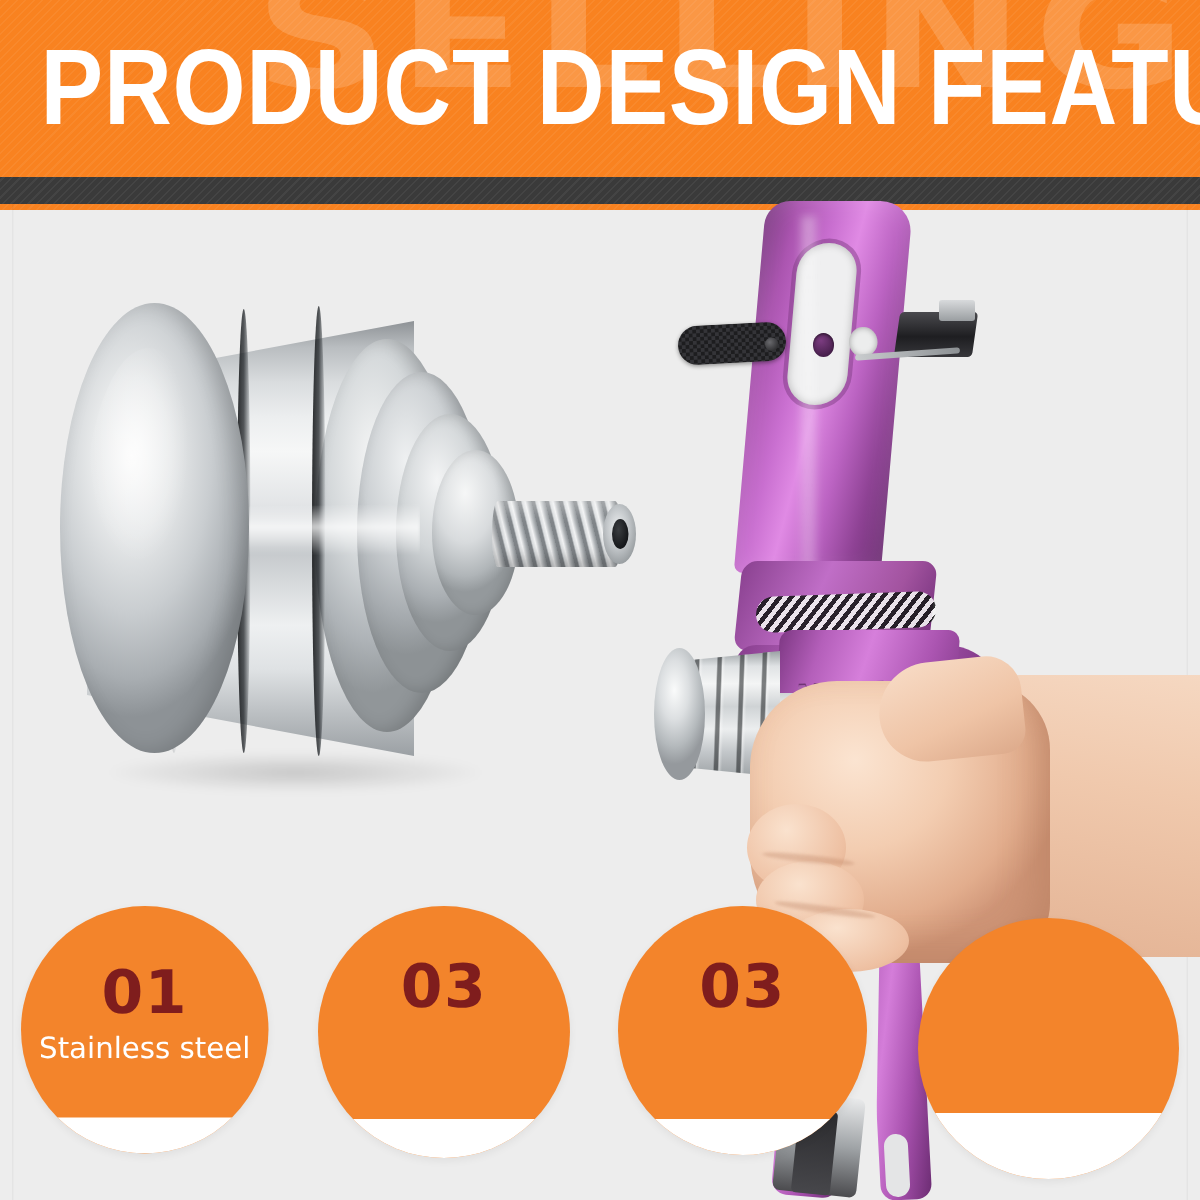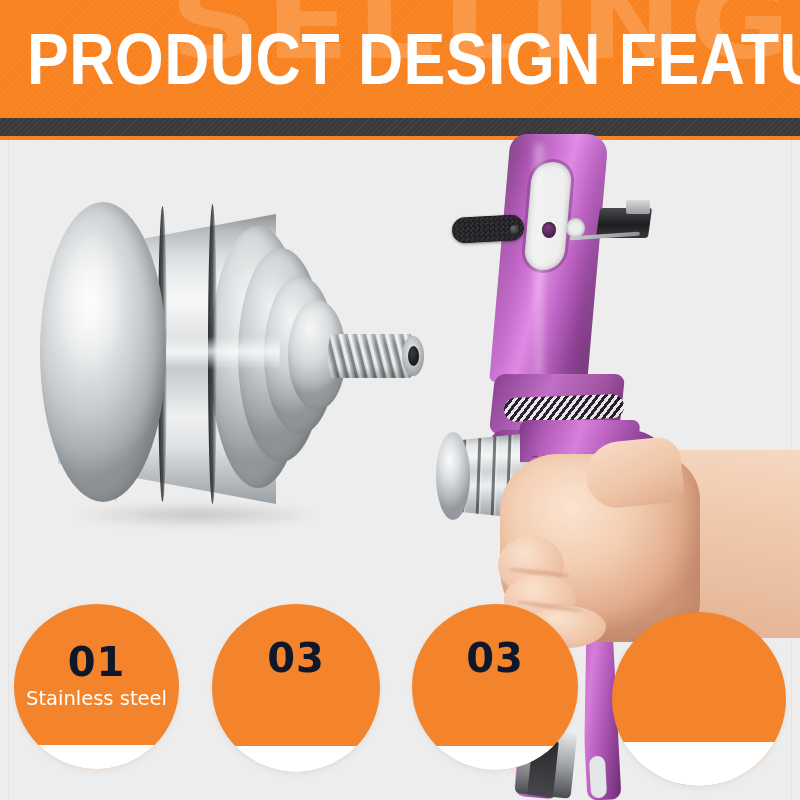--- a/index.html
+++ b/index.html
@@ -504,21 +504,21 @@
     background: #ffffff;
   }
   .circle .content {
     position: absolute;
     left: 0; right: 0;
     text-align: center;
   }
   .circle .num {
     font-size: 40px;
     font-weight: bold;
-    color: #0f172a;
+    color: #7f1d1d;
     line-height: 1;
     letter-spacing: 1px;
     font-family: "DejaVu Sans", sans-serif;
   }
   .circle .label {
     margin-top: 7px;
     font-size: 19.5px;
     font-weight: normal;
     color: #ffffff;
     line-height: 1.06;

